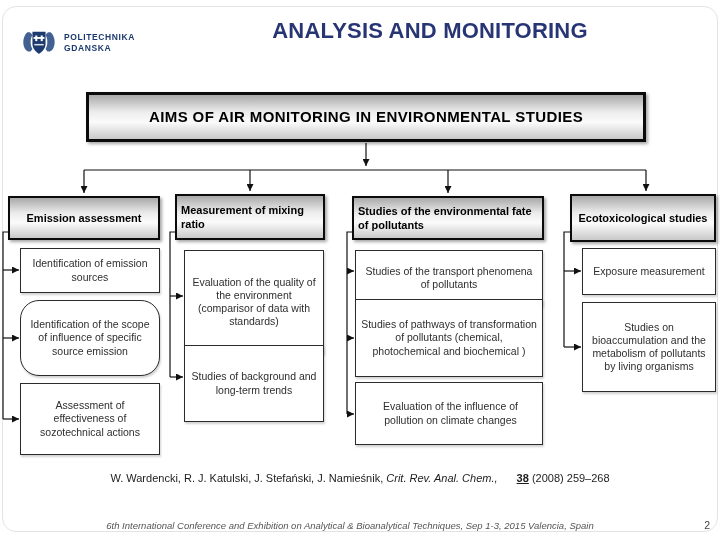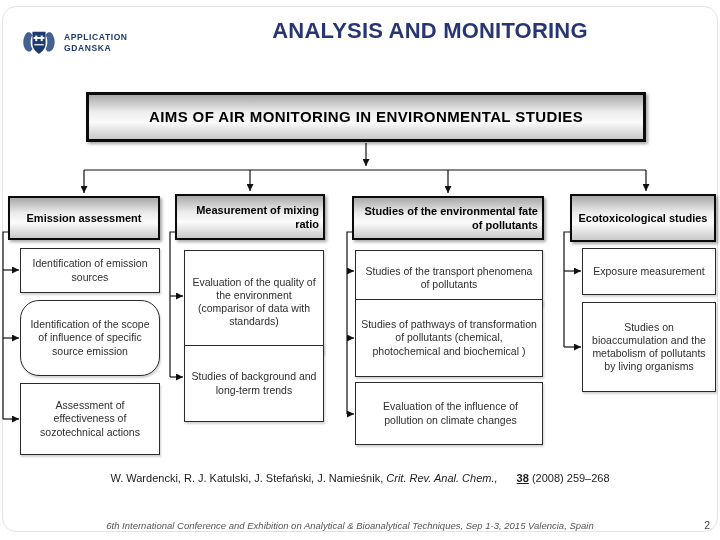--- a/index.html
+++ b/index.html
@@ -17,21 +17,21 @@
   .logo-text{font-size:8.5px;font-weight:bold;color:#1d3a6e;letter-spacing:.6px;line-height:1.3;}
   .title{
     position:absolute;left:140px;top:16px;width:580px;text-align:center;
     font-size:22px;font-weight:bold;color:#283575;line-height:1.32;letter-spacing:.2px;
   }
   
   .gbox{
     position:absolute;box-sizing:border-box;
     background:linear-gradient(180deg,#a9a9a9 0%,#ececec 38%,#fbfbfb 62%,#c9c9c9 100%);
     border:2px solid #0b0b0b;
-    display:flex;align-items:center;justify-content:center;text-align:right;
+    display:flex;align-items:center;justify-content:center;text-align:left;
     font-weight:bold;color:#000;
     box-shadow:2px 2px 3px rgba(0,0,0,.35);
     line-height:1.3;padding:2px 4px;
   }
   .root-box{left:86px;top:92px;width:560px;height:50px;border-width:3px;font-size:15px;letter-spacing:.4px;}
   .hdr{font-size:11px;}
   .hdr1{left:8px;  top:196px;width:152px;height:44px;}
   .hdr2{left:175px;top:194px;width:150px;height:46px;}
   .hdr3{left:352px;top:196px;width:192px;height:44px;}
   .hdr4{left:570px;top:194px;width:146px;height:48px;}
@@ -78,21 +78,21 @@
     <path d="M7,5 c-4,4 -5,12 -2,17 c1.5,2.5 4,3.5 6,3 l2,-2.5 c-2.5,-4 -2.5,-11 0,-15 l-2,-2.5 c-1.5,-0.5 -3,-0.5 -4,0 z" fill="#2e4f86" opacity="0.9"></path>
     <path d="M33,5 c4,4 5,12 2,17 c-1.5,2.5 -4,3.5 -6,3 l-2,-2.5 c2.5,-4 2.5,-11 0,-15 l2,-2.5 c1.5,-0.5 3,-0.5 4,0 z" fill="#2e4f86" opacity="0.9"></path>
     <path d="M13,4 h14 v13 c0,6 -5.5,9.5 -7,10.5 c-1.5,-1 -7,-4.5 -7,-10.5 z" fill="#1d3a6e"></path>
     <rect x="16" y="8" width="2.2" height="6" fill="#fff"></rect>
       <rect x="14.2" y="9.6" width="5.8" height="2" fill="#fff"></rect>
     <rect x="21.8" y="8" width="2.2" height="6" fill="#fff"></rect>
       <rect x="20" y="9.6" width="5.8" height="2" fill="#fff"></rect>
     <rect x="15" y="17" width="10" height="1.6" fill="#fff" opacity="0.85"></rect>
   </svg>
   <div class="logo-text">
-    <div>APPLICATION</div>
+    <div>POLITECHNIKA</div>
     <div>GDANSKA</div>
   </div>
 </div>
 
 <div class="title">
   <div>ANALYSIS AND MONITORING</div>
 </div>
 
 <svg class="connectors" width="720" height="540">
   <defs>

